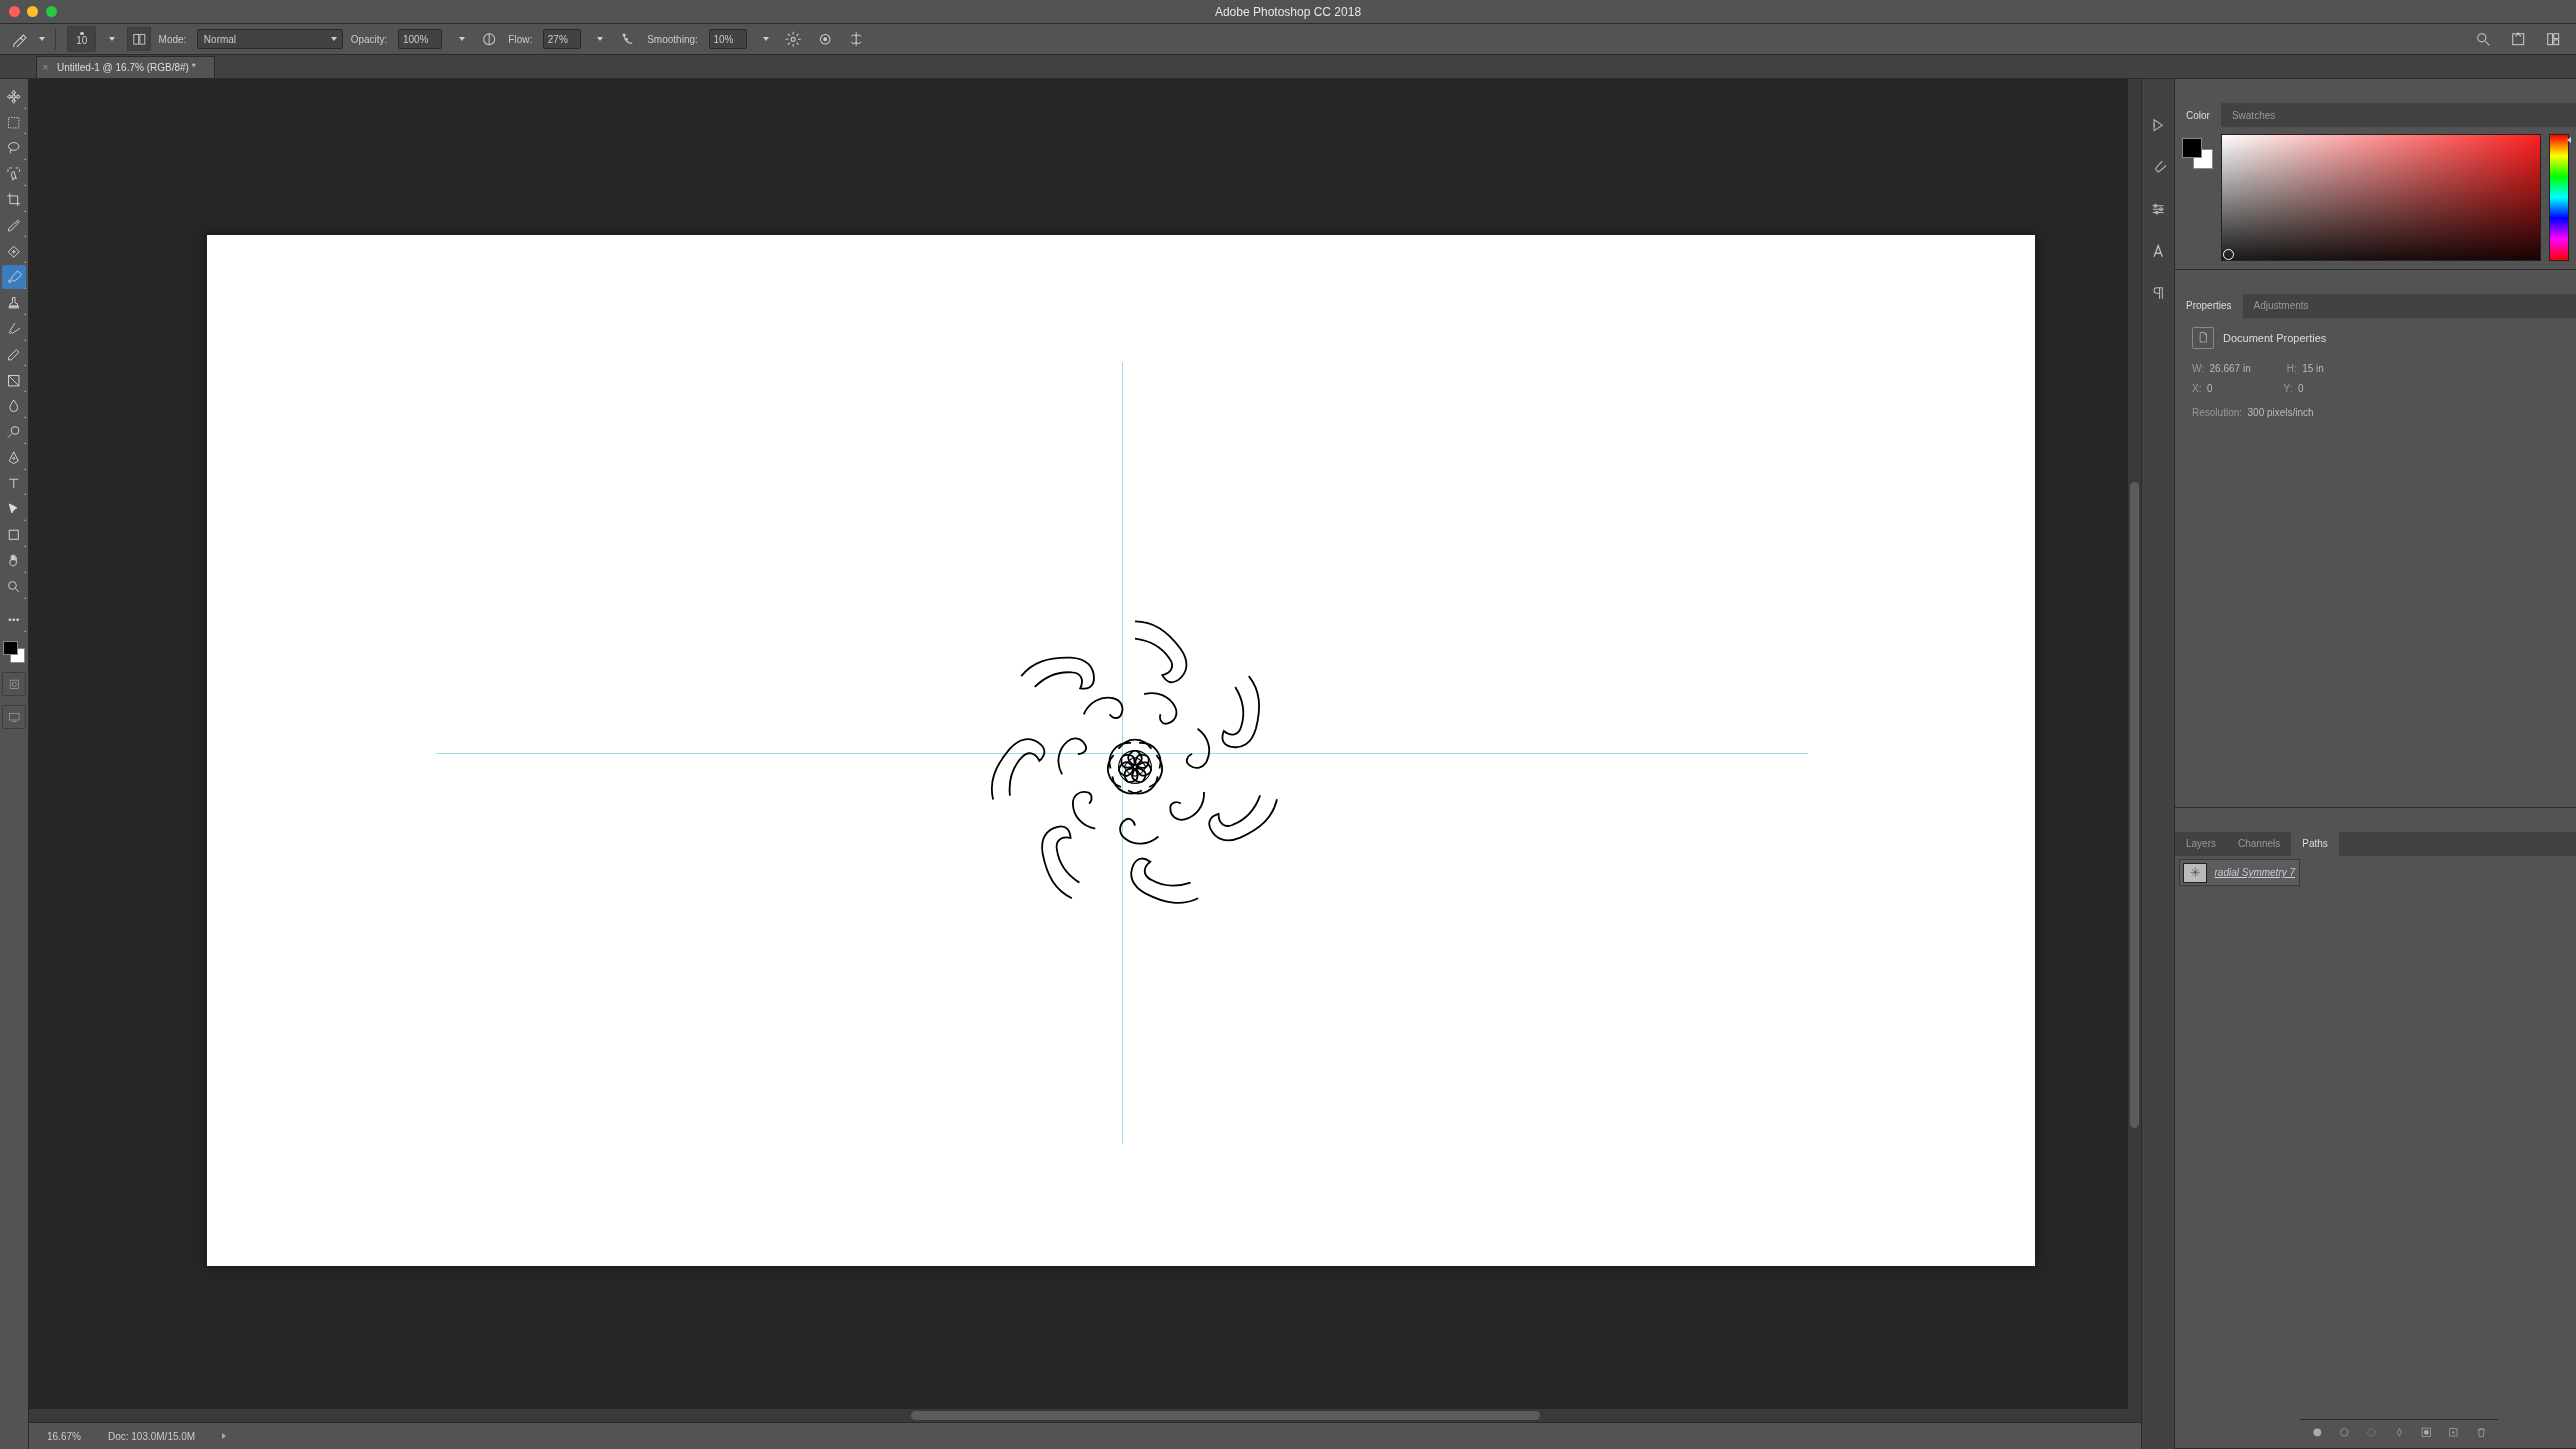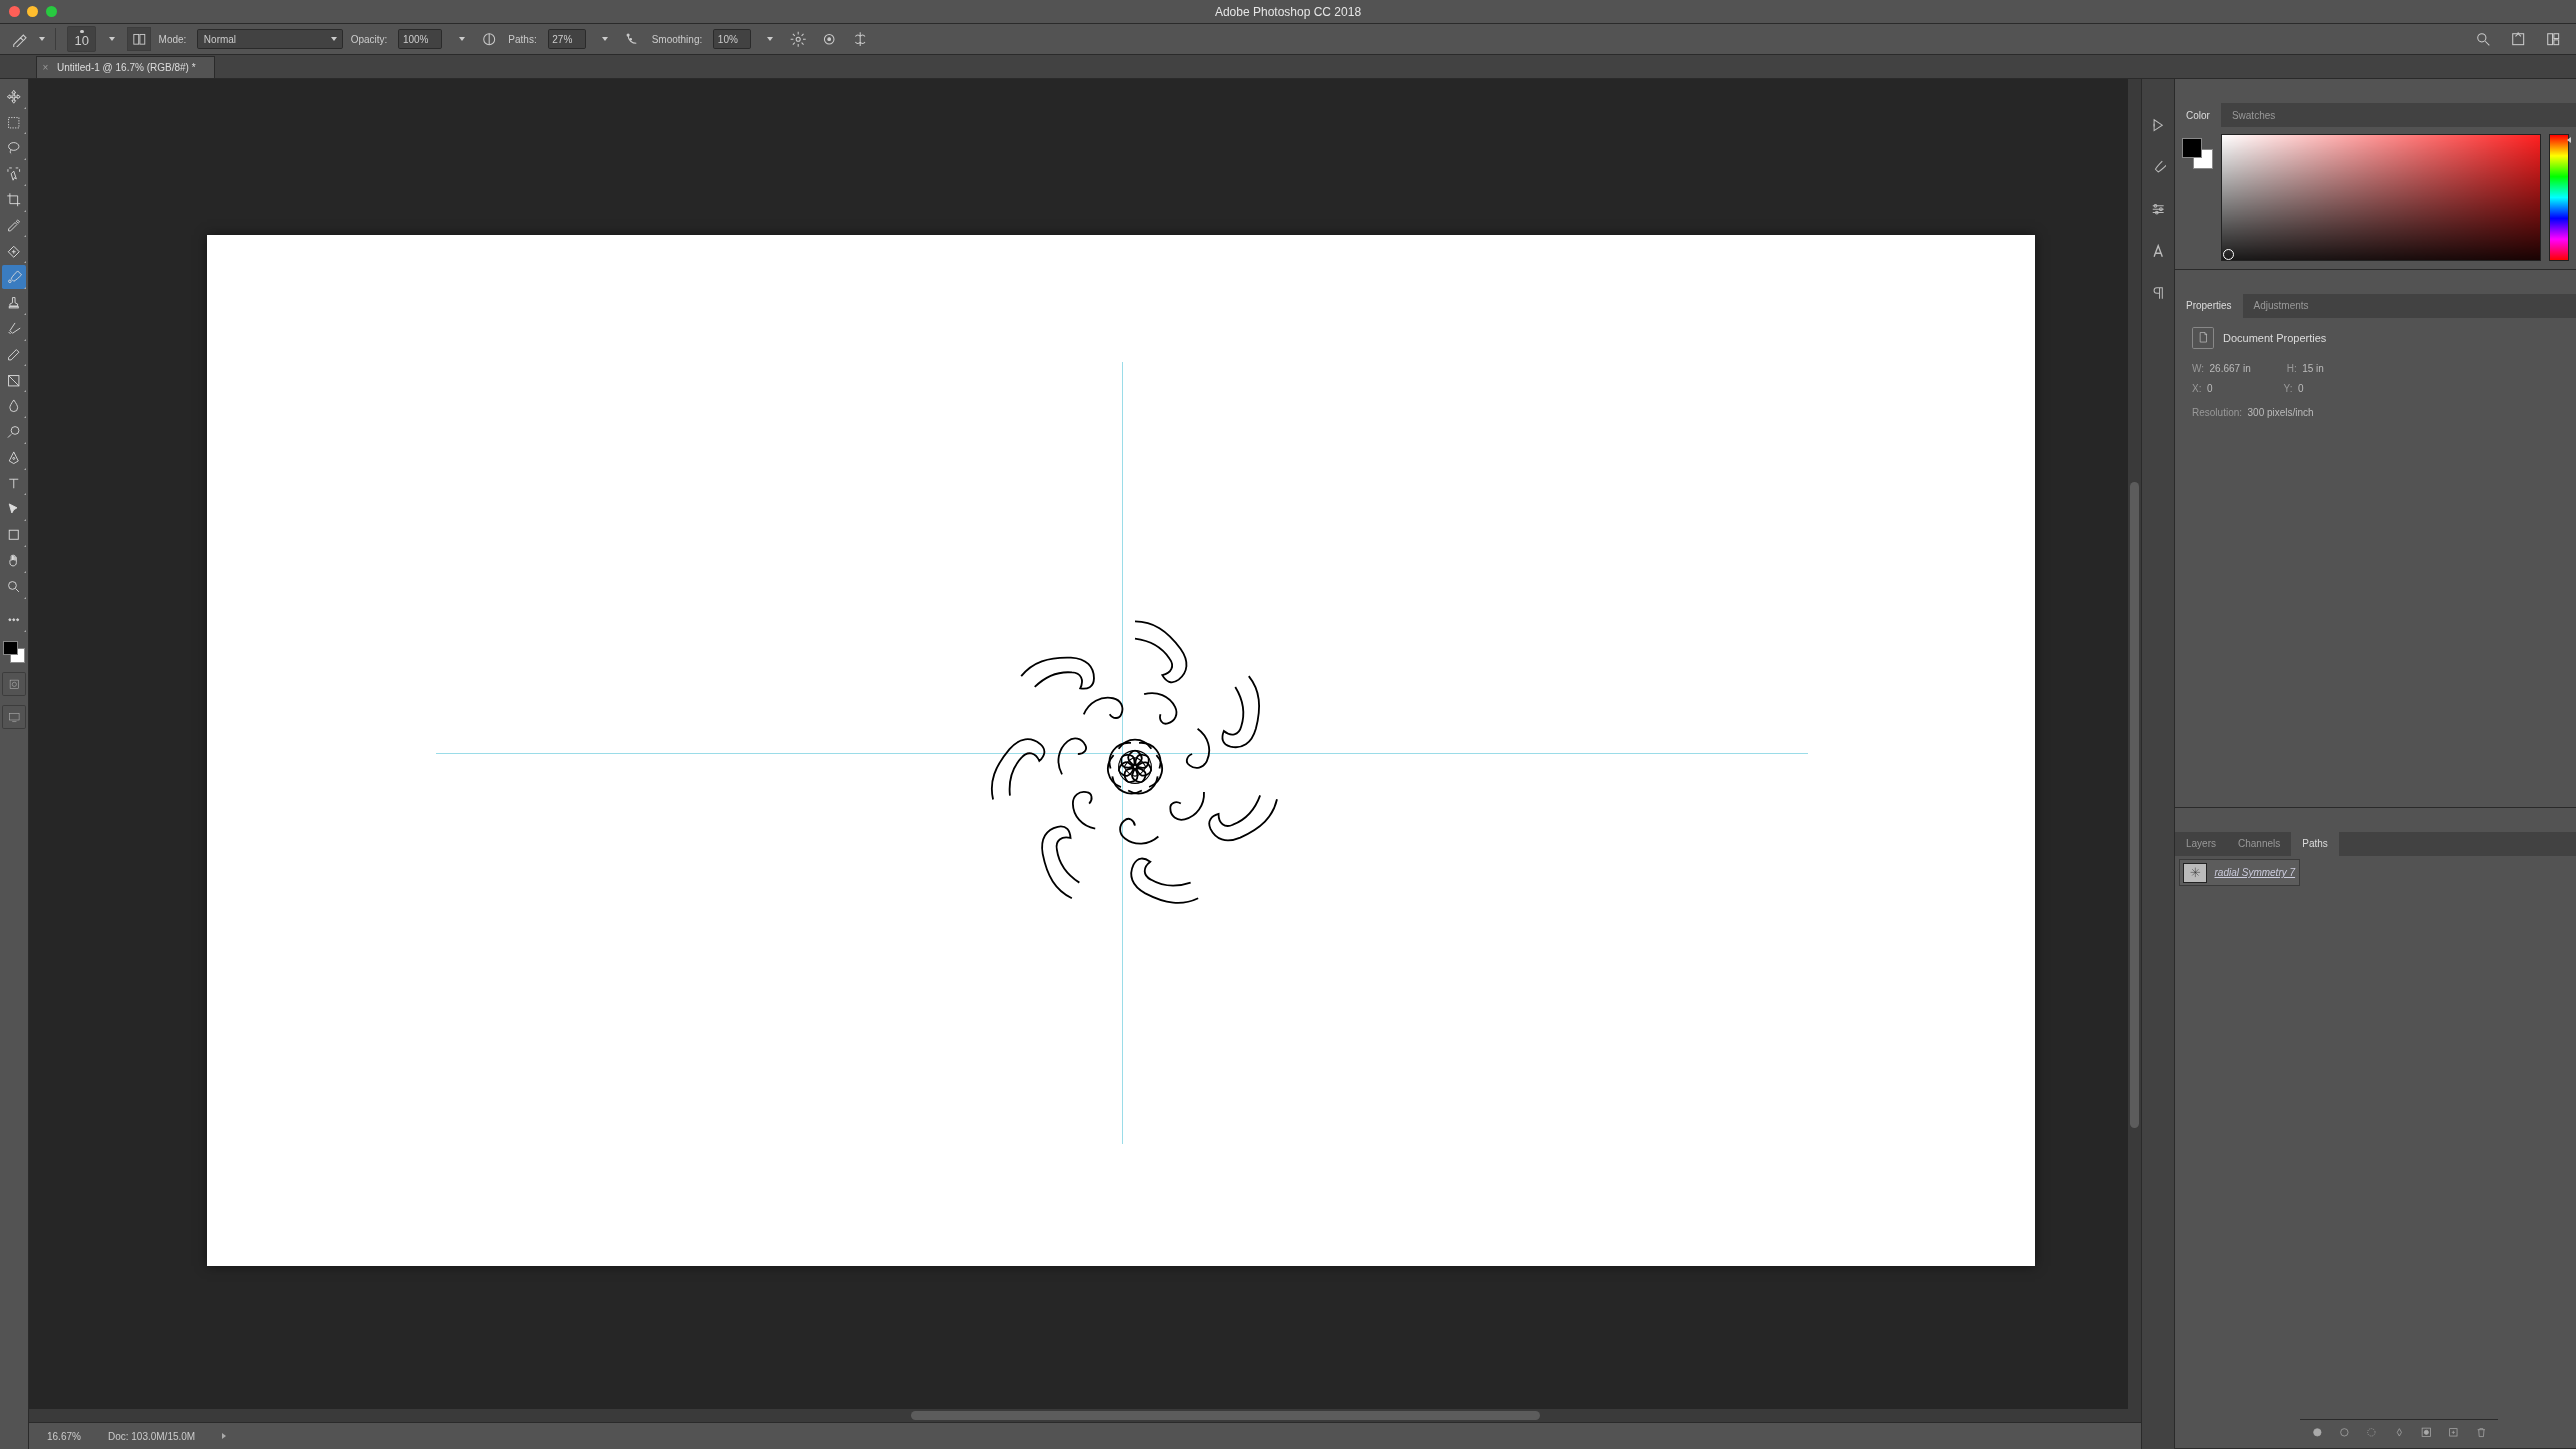--- a/index.html
+++ b/index.html
@@ -464,21 +464,21 @@
   <div class="icon-btn-opt">
     <svg viewBox="0 0 24 24">
         <path d="M4 20l10-10 4 4-10 10H4v-4z"></path>
         <path d="M14 10l4-4 4 4-4 4"></path>
       </svg>
   </div>
   <div class="caret-down"></div>
   <div class="opt-divider"></div>
   <div class="brush-preset">
     <div class="brush-dot"></div>
-    <span style="font-size:13px;color:#ccc">10</span>
+    <span style="font-size:10px;color:#ccc">10</span>
   </div>
   <div class="brush-dropdown-btn">
     <div class="caret-down"></div>
   </div>
   <div class="panel-toggle-icon">
     <svg viewBox="0 0 24 24" stroke="#ccc" fill="none" stroke-width="1.5">
         <rect x="3" y="4" width="8" height="16"></rect>
         <rect x="13" y="4" width="8" height="16"></rect>
       </svg>
   </div>
@@ -497,21 +497,21 @@
       <div class="caret-down"></div>
     </div>
   </div>
   <div class="icon-btn-opt">
     <svg viewBox="0 0 24 24">
         <circle cx="12" cy="12" r="8"></circle>
         <path d="M12 4v16"></path>
       </svg>
   </div>
   <div class="opt-item">
-    <span class="opt-label">Paths:</span>
+    <span class="opt-label">Flow:</span>
     <div class="value-field small-value-field">
       <span>27%</span>
     </div>
     <div class="brush-dropdown-btn">
       <div class="caret-down"></div>
     </div>
   </div>
   <div class="icon-btn-opt">
     <svg viewBox="0 0 24 24">
         <path d="M6 6c0 8 6 12 12 12"></path>

